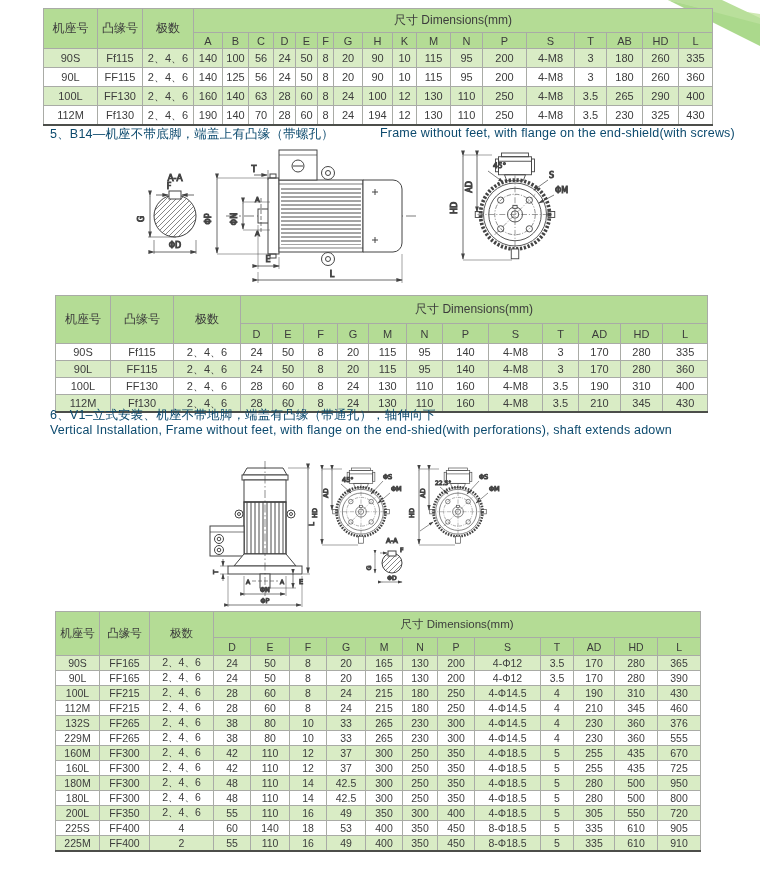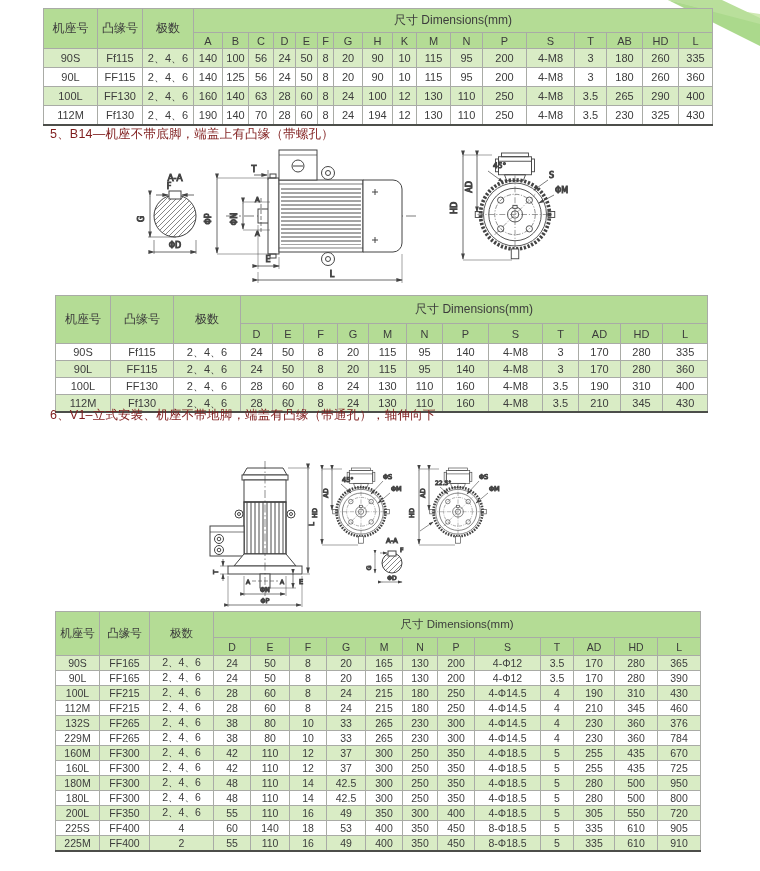--- a/index.html
+++ b/index.html
@@ -24,21 +24,21 @@
   #t1 tbody td{height:18px;}
   #t2{left:55px;top:295px;width:652px;font-size:11px;}
   #t2 thead tr:first-child th{height:27px;font-size:12px;}
   #t2 thead tr:last-child th{height:19px;}
   #t2 tbody td{height:16px;}
   #t3{left:55px;top:611px;width:645px;font-size:10.5px;}
   #t3 thead tr:first-child th{height:25px;font-size:11.5px;}
   #t3 thead tr:last-child th{height:17px;}
   #t3 tbody td{height:14px;}
   
-  .sec-head{position:absolute;font-size:12.5px;color:#7f1d1d;letter-spacing:0.2px;}
+  .sec-head{position:absolute;font-size:12.5px;color:#0c4a6e;letter-spacing:0.2px;}
   #s5-head{left:50px;top:126px;display:flex;gap:46px;}
   #s6-head{left:50px;top:408px;line-height:15px;}
   
   svg text{font-family:"DejaVu Sans","Liberation Sans",sans-serif;fill:#3c3c3c;}
   .draw{position:absolute;}
   
   #ribbon{position:absolute;top:0;right:0;width:130px;height:52px;}
 </style>
 </head>
 <body>
@@ -186,20 +186,21 @@
         <td>3.5</td>
         <td>230</td>
         <td>325</td>
         <td>430</td>
       </tr>
     </tbody>
   </table>
 
 <div id="s5-head" class="sec-head">
   <span>5、B14—机座不带底脚，端盖上有凸缘（带螺孔）</span>
+  <span>Frame without feet, with flange on the end-shield(with screws)</span>
 </div>
 
 <svg class="draw" style="left:30px;top:140px;" width="700" height="152" viewBox="0 0 700 152">
   <defs>
     <marker id="arA" markerWidth="9" markerHeight="8" refX="7" refY="3" orient="auto">
       <path d="M0,0.6 L8,3 L0,5.4 z" fill="#444"></path>
     </marker>
     <pattern id="hstripe" width="4" height="4" patternUnits="userSpaceOnUse">
       <path d="M0,1 H4" stroke="#4a4a4a" stroke-width="1"></path>
     </pattern>
@@ -428,20 +429,21 @@
         <td>3.5</td>
         <td>210</td>
         <td>345</td>
         <td>430</td>
       </tr>
     </tbody>
   </table>
 
 <div id="s6-head" class="sec-head">
   <div>6、V1–立式安装、机座不带地脚，端盖有凸缘（带通孔），轴伸向下</div>
+  <div>Vertical Installation, Frame without feet, with flange on the end-shied(with perforations), shaft extends adown</div>
 </div>
 
 <svg class="draw" style="left:190px;top:456px;" width="340" height="152" viewBox="0 0 340 152">
   <defs>
     <marker id="arB" markerWidth="9" markerHeight="8" refX="7" refY="3" orient="auto">
       <path d="M0,0.6 L8,3 L0,5.4 z" fill="#444"></path>
     </marker>
     <pattern id="vstripe" width="4" height="4" patternUnits="userSpaceOnUse">
       <path d="M1,0 V4" stroke="#4a4a4a" stroke-width="1"></path>
     </pattern>
@@ -681,21 +683,21 @@
         <td>80</td>
         <td>10</td>
         <td>33</td>
         <td>265</td>
         <td>230</td>
         <td>300</td>
         <td>4-Φ14.5</td>
         <td>4</td>
         <td>230</td>
         <td>360</td>
-        <td>784</td>
+        <td>555</td>
       </tr>
       <tr class="row-g">
         <td>160M</td>
         <td>FF300</td>
         <td>2、4、6</td>
         <td>42</td>
         <td>110</td>
         <td>12</td>
         <td>37</td>
         <td>300</td>

